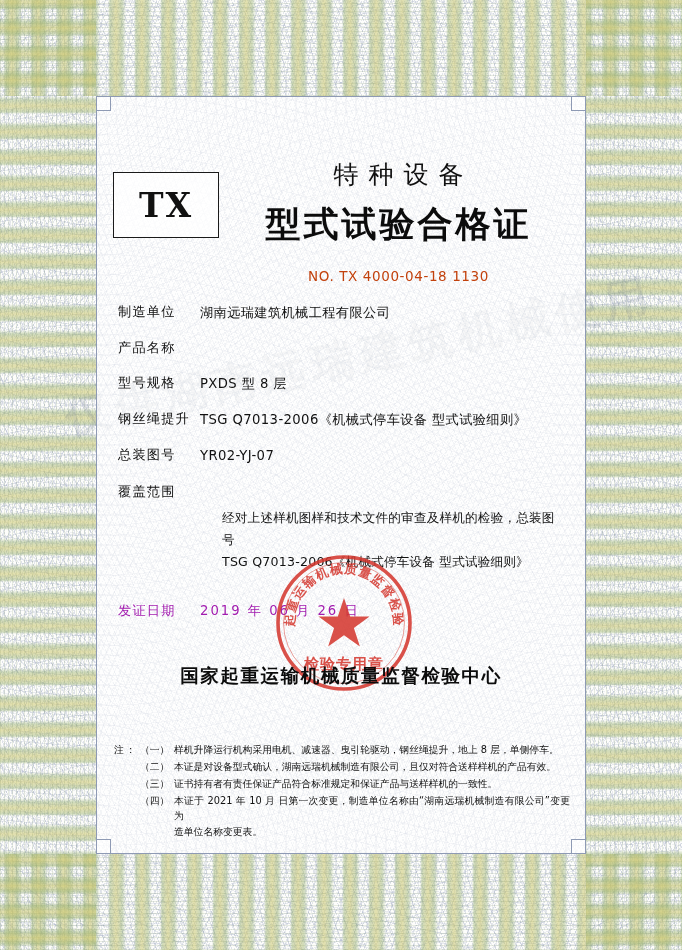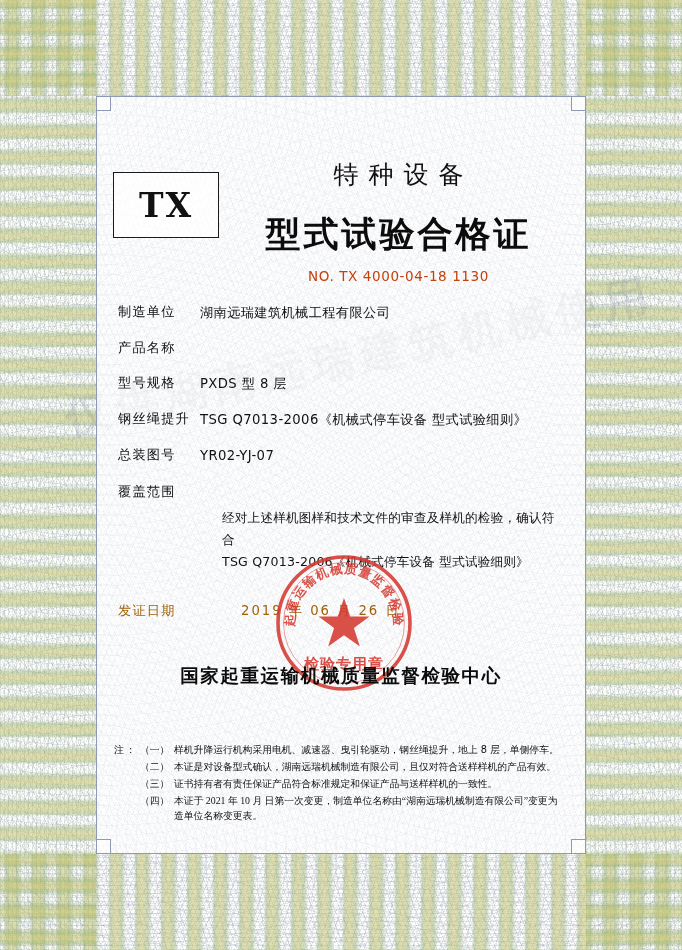--- a/index.html
+++ b/index.html
@@ -157,21 +157,21 @@
     color: #101010;
     font-weight: 500;
     padding-left: 10px;
   }
   .title-main {
     font-family: "DejaVu Sans", sans-serif;
     font-size: 35px;
     letter-spacing: 3px;
     color: #0c0c0c;
     font-weight: bold;
-    margin-top: 20px;
+    margin-top: 10px;
   }
 
   .doc-no {
     position: absolute;
     left: 130px;
     top: 172px;
     width: 345px;
     text-align: center;
     font-family: "DejaVu Sans", sans-serif;
     font-size: 13.5px;
@@ -219,22 +219,21 @@
 
   .issue-row {
     position: absolute;
     left: 22px;
     top: 506px;
     width: 446px;
     display: flex;
     align-items: flex-end;
     font-family: "DejaVu Sans", sans-serif;
     font-size: 13.2px;
-    color: #a16207;
-    gap: 41px;
+    color: #a21caf;
   }
   .issue-row .field-label { width: 82px; flex: 0 0 82px; }
   .issue-date { letter-spacing: 2px; }
 
   .issuer {
     position: absolute;
     left: 22px;
     top: 567px;
     width: 446px;
     text-align: center;
@@ -283,21 +282,21 @@
     display: flex;
     margin-bottom: 1px;
   }
   .note-idx {
     flex: 0 0 34px;
   }
   .note-text {
     flex: 1;
     text-align: justify;
   }
-  .note-text .indent { display: block; font-family: Liberation Serif, serif; }
+  .note-text .indent { display: block; }
 </style>
 </head>
 <body>
 
 <div class="certificate">
 
   <div class="bg-layer">
     <div class="bg-base"></div>
     <div class="bg-rosette"></div>
     <div class="band band-top"></div>
@@ -347,21 +346,21 @@
       <div class="field-row">
         <div class="field-label">总装图号</div>
         <div class="field-value">YR02-YJ-07</div>
       </div>
       <div class="field-row">
         <div class="field-label">覆盖范围</div>
       </div>
     </div>
 
     <div class="statement">
-      <div>经对上述样机图样和技术文件的审查及样机的检验，确认符合</div>
+      <div>经对上述样机图样和技术文件的审查及样机的检验，总装图号</div>
       <div>TSG Q7013-2006《机械式停车设备 型式试验细则》</div>
     </div>
 
     <div class="issue-row">
       <div class="field-label">发证日期</div>
       <div class="issue-date">2019 年 06 月 26 日</div>
     </div>
 
     <div class="seal">
       <svg width="144" height="144" viewBox="0 0 144 144" xmlns="http://www.w3.org/2000/svg">

